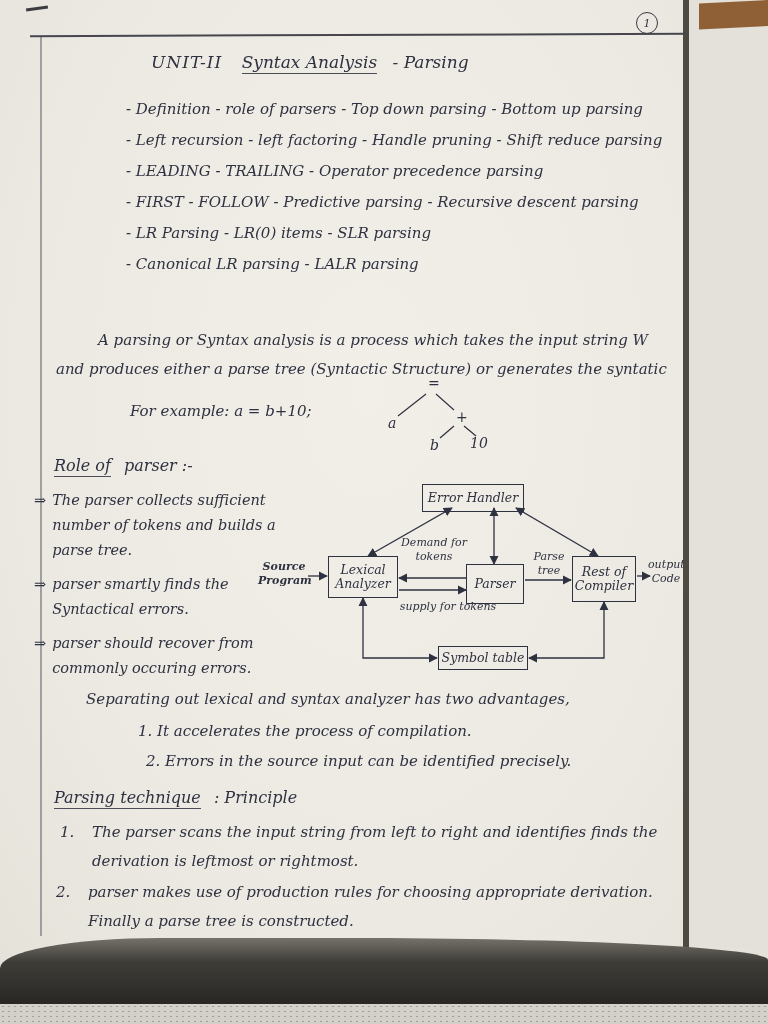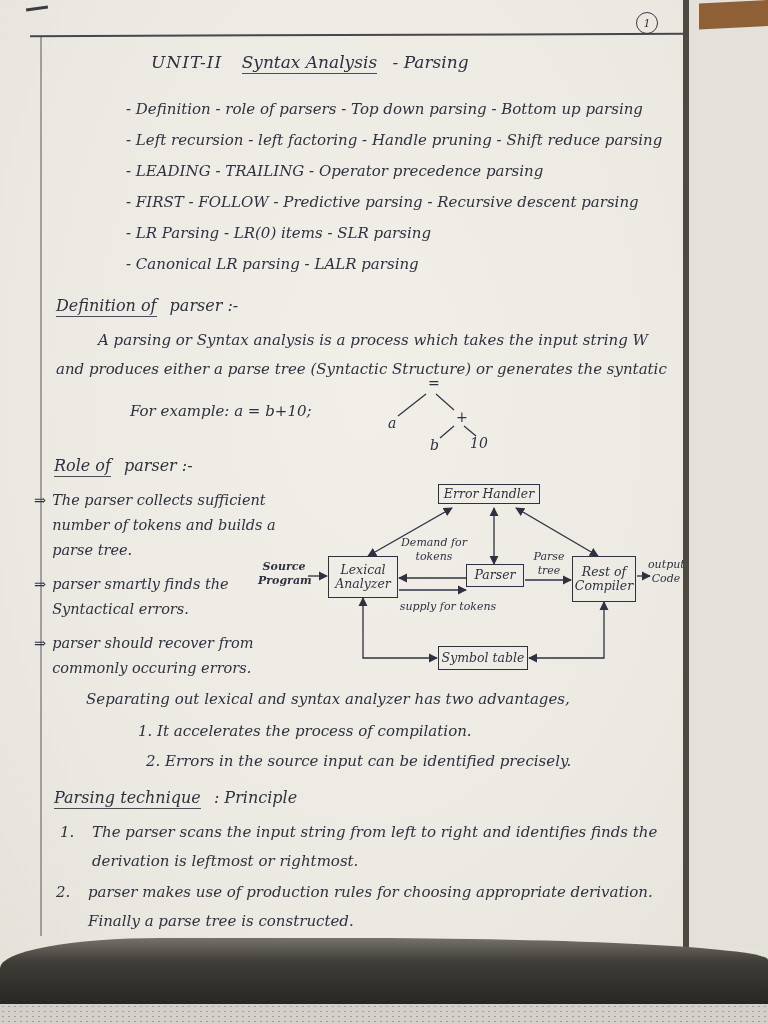--- a/index.html
+++ b/index.html
@@ -112,24 +112,20 @@
 
   <div class="topics hw">
     <div class="topic-line">- Definition - role of parsers - Top down parsing - Bottom up parsing</div>
     <div class="topic-line">- Left recursion - left factoring - Handle pruning - Shift reduce parsing</div>
     <div class="topic-line">- LEADING - TRAILING - Operator precedence parsing</div>
     <div class="topic-line">- FIRST - FOLLOW - Predictive parsing - Recursive descent parsing</div>
     <div class="topic-line">- LR Parsing - LR(0) items - SLR parsing</div>
     <div class="topic-line">- Canonical LR parsing - LALR parsing</div>
   </div>
 
-  <div class="sec-heading hw" style="left:56px; top:296px;">
-    <span class="u">Definition of</span>
-    <span class="rest">parser :-</span>
-  </div>
 
   <div class="def-para hw">
     <div class="def-line first">A parsing or Syntax analysis is a process which takes the input string W</div>
     <div class="def-line">and produces either a parse tree (Syntactic Structure) or generates the syntatic</div>
   </div>
 
   <div class="example hw">For example: a = b+10;</div>
 
   <svg class="tree" viewBox="0 0 120 80">
     <line x1="44" y1="20" x2="16" y2="42"></line>
@@ -175,23 +171,23 @@
       <line x1="258" y1="30" x2="340" y2="78" marker-start="url(#ah)" marker-end="url(#ah)"></line>
       <line x1="50" y1="98" x2="69" y2="98" marker-end="url(#ah)"></line>
       <line x1="208" y1="100" x2="141" y2="100" marker-end="url(#ah)"></line>
       <line x1="141" y1="112" x2="208" y2="112" marker-end="url(#ah)"></line>
       <line x1="267" y1="102" x2="313" y2="102" marker-end="url(#ah)"></line>
       <line x1="379" y1="98" x2="392" y2="98" marker-end="url(#ah)"></line>
       <polyline points="105,120 105,180 179,180" marker-start="url(#ah)" marker-end="url(#ah)"></polyline>
       <polyline points="346,124 346,180 271,180" marker-start="url(#ah)" marker-end="url(#ah)"></polyline>
     </svg>
 
-    <div class="dbox hw" style="left:180px; top:6px;  width:102px; height:20px;">Error Handler</div>
+    <div class="dbox hw" style="left:164px; top:6px;  width:102px; height:28px;">Error Handler</div>
     <div class="dbox hw" style="left:70px;  top:78px; width:70px;  height:42px;">Lexical Analyzer</div>
-    <div class="dbox hw" style="left:208px; top:86px; width:58px;  height:23px;">Parser</div>
+    <div class="dbox hw" style="left:208px; top:86px; width:58px;  height:40px;">Parser</div>
     <div class="dbox hw" style="left:314px; top:78px; width:64px;  height:46px;">Rest of Compiler</div>
     <div class="dbox hw" style="left:180px; top:168px;width:90px;  height:24px;">Symbol table</div>
 
     <div class="dlabel hw" style="left:0px;   top:82px;  width:52px;font-weight:bold;">Source Program</div>
     <div class="dlabel hw" style="left:136px; top:58px;  width:80px;font-style:italic;">Demand for tokens</div>
     <div class="dlabel hw" style="left:140px; top:122px; width:100px;">supply for tokens</div>
     <div class="dlabel hw" style="left:268px; top:72px;  width:46px;">Parse tree</div>
     <div class="dlabel hw" style="left:390px; top:80px;  width:36px;">output Code</div>
   </div>
 

